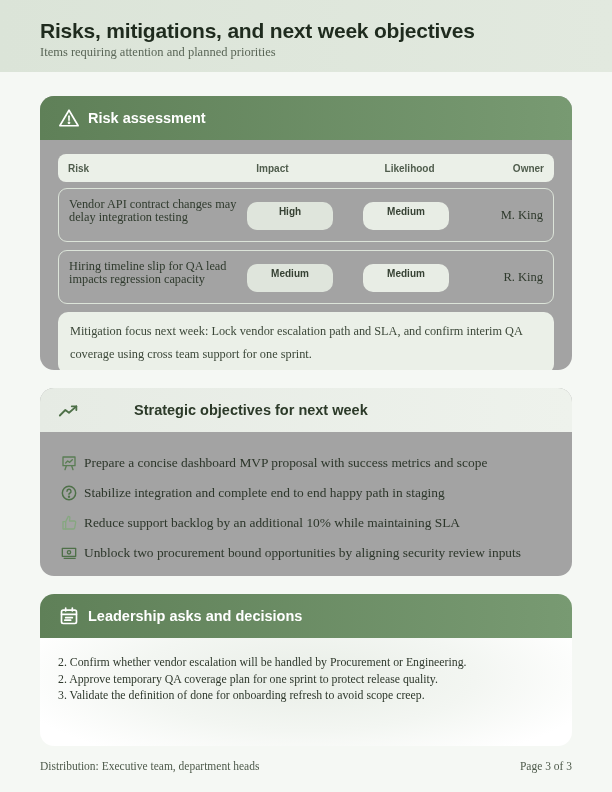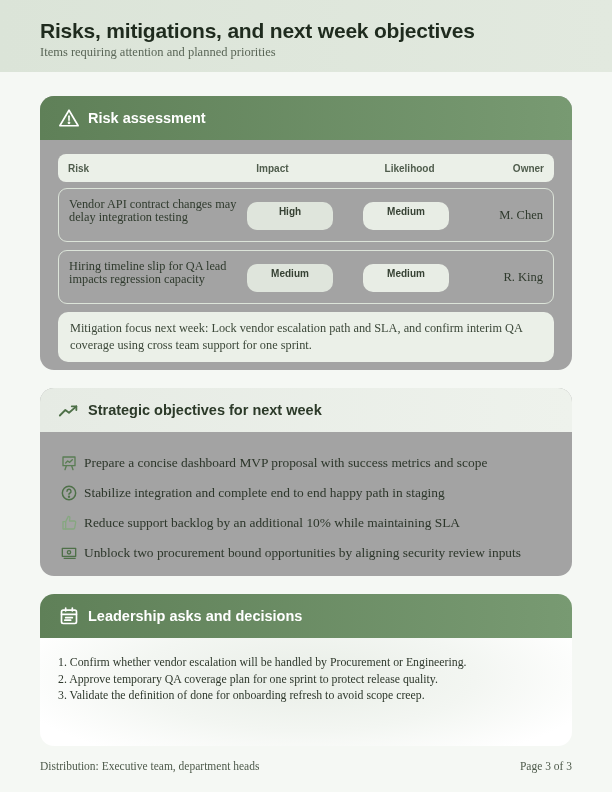--- a/index.html
+++ b/index.html
@@ -36,21 +36,21 @@
     background: linear-gradient(90deg, #5f8058 0%, #789a72 100%);
   }
   .card-head.light {
     background: linear-gradient(90deg, #e6ebe4 0%, #eef2ec 100%);
   }
   .card-head .ico { width: 22px; height: 22px; margin-right: 8px; display: flex; align-items: center; justify-content: center; }
   .card-title {
     font-family: "Liberation Sans", sans-serif; font-weight: bold; font-size: 14.5px;
   }
   .green .card-title { color: #ffffff; }
-  .light .card-title { color: #2c3a29; }
+  .light .card-title { color: #2c3a29; margin-left: 46px; }
 
   
   #risk-card { top: 96px; height: 274px; }
   .risk-body { padding: 14px 18px 0 18px; }
   .thead {
     height: 28px; background: #ebf0e8; border-radius: 8px;
     display: flex; align-items: center; padding: 0 10px;
     font-family: "Liberation Sans", sans-serif; font-weight: bold; font-size: 10px; color: #4f5c4c; gap: 16px;
   }
   .col-risk { width: 178px; }
@@ -71,21 +71,21 @@
     display: inline-block; width: 86px; height: 28px; line-height: 20px; text-align: center;
     border-radius: 10px; font-family: "Liberation Sans", sans-serif; font-weight: bold; font-size: 10px; color: #364133;
   }
   .badge.high { background: #dfe5dc; }
   .badge.medium { background: #e8ede5; }
   .owner {
     flex: 1; text-align: right; font-family: "Liberation Serif", serif; font-size: 12.5px; color: #2f3a2d;
   }
   .mitigation {
     margin-top: 8px; background: #ebf0e8; border-radius: 10px; padding: 8px 12px;
-    font-family: "Liberation Serif", serif; font-size: 12.3px; line-height: 17px; color: #3b4738;
+    font-family: "Liberation Serif", serif; font-size: 12.3px; line-height: 23px; color: #3b4738;
   }
 
   
   #obj-card { top: 388px; height: 188px; }
   .obj-list { padding: 16px 16px 0 20px; }
   .obj-item { display: flex; align-items: center; height: 30px; }
   .obj-item .oico { width: 18px; height: 18px; margin-right: 6px; display: flex; align-items: center; justify-content: center; }
   .obj-text { font-family: "Liberation Serif", serif; font-size: 13.4px; color: #2c362a; white-space: nowrap; }
 
   
@@ -124,21 +124,21 @@
     <div class="thead">
       <span class="col-risk">Risk</span>
       <span class="col-impact">Impact</span>
       <span class="col-like">Likelihood</span>
       <span class="col-owner">Owner</span>
     </div>
     <div class="trow">
       <div class="risk-text">Vendor API contract changes may delay integration testing</div>
       <div class="badge-cell"><span class="badge high">High</span></div>
       <div class="badge-cell"><span class="badge medium">Medium</span></div>
-      <div class="owner">M. Chen</div>
+      <div class="owner">M. King</div>
     </div>
     <div class="trow">
       <div class="risk-text">Hiring timeline slip for QA lead impacts regression capacity</div>
       <div class="badge-cell"><span class="badge high">Medium</span></div>
       <div class="badge-cell"><span class="badge medium">Medium</span></div>
       <div class="owner">R. King</div>
     </div>
     <div class="mitigation">Mitigation focus next week: Lock vendor escalation path and SLA, and confirm interim QA coverage using cross team support for one sprint.</div>
   </div>
 </div>
@@ -205,21 +205,21 @@
         <line x1="3" y1="10" x2="21" y2="10"></line>
         <line x1="8" y1="2.5" x2="8" y2="6"></line>
         <line x1="16" y1="2.5" x2="16" y2="6"></line>
         <line x1="8" y1="14" x2="16" y2="14"></line>
         <line x1="7" y1="17" x2="14" y2="17"></line>
       </svg>
     </span>
     <span class="card-title">Leadership asks and decisions</span>
   </div>
   <div class="lead-list">
-    <div class="lead-item">1. Confirm whether vendor escalation will be handled by Procurement or Engineering.</div>
+    <div class="lead-item">2. Confirm whether vendor escalation will be handled by Procurement or Engineering.</div>
     <div class="lead-item">2. Approve temporary QA coverage plan for one sprint to protect release quality.</div>
     <div class="lead-item">3. Validate the definition of done for onboarding refresh to avoid scope creep.</div>
   </div>
 </div>
 
 <div class="footer">
   <span>Distribution: Executive team, department heads</span>
   <span>Page 3 of 3</span>
 </div>
 

